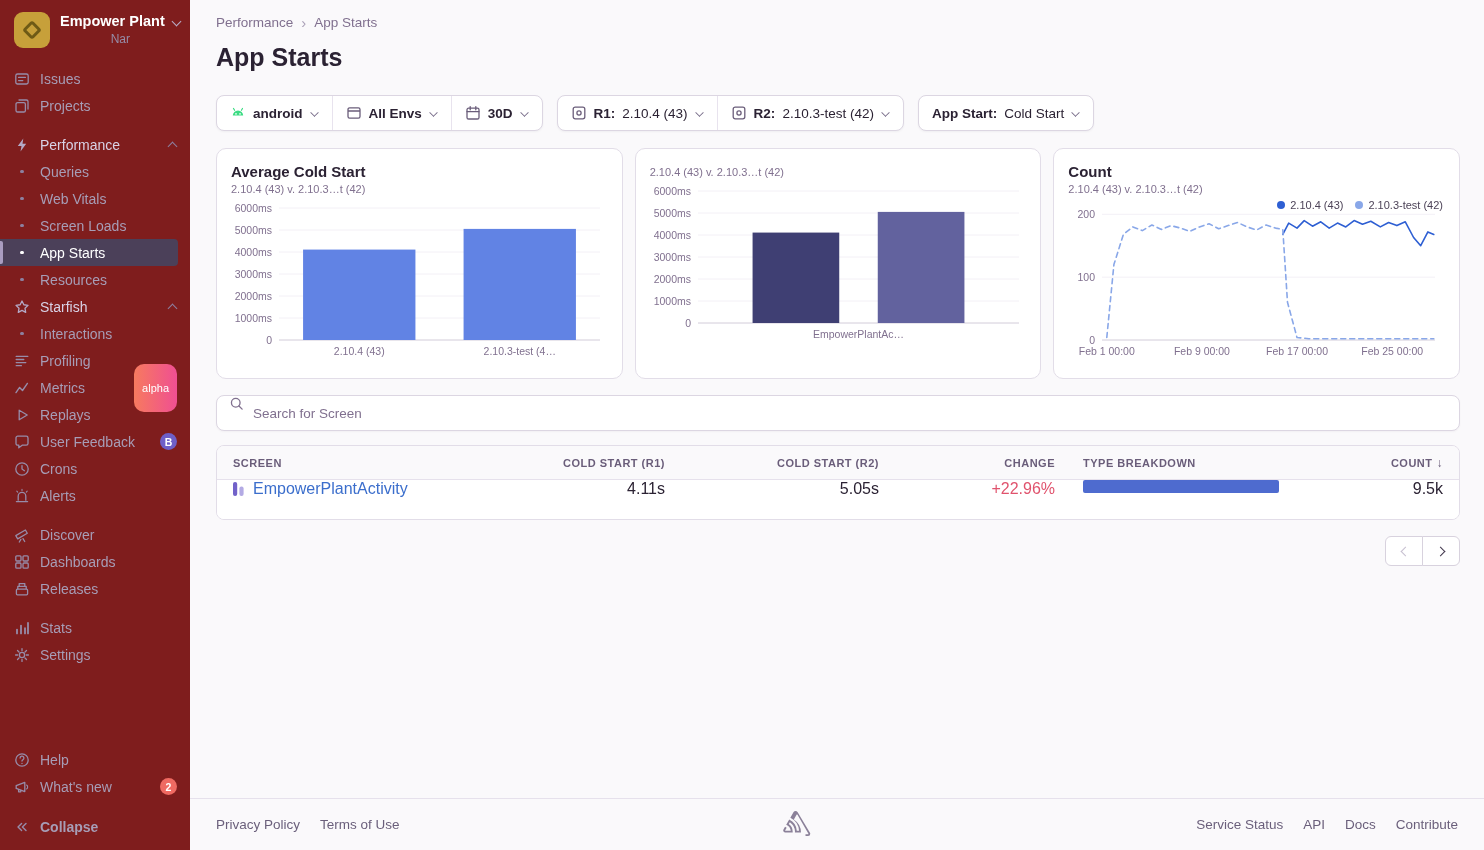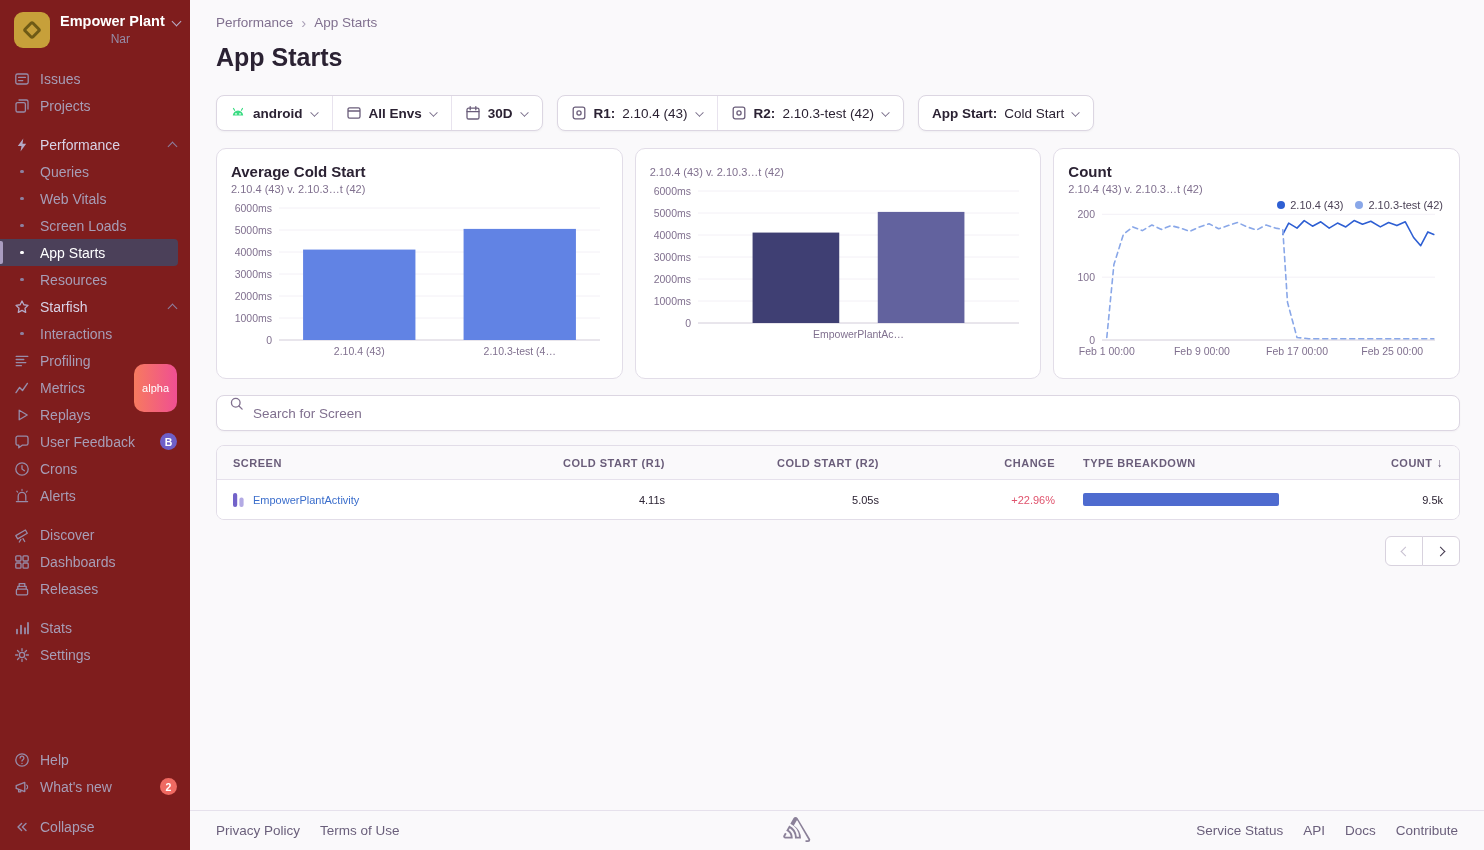--- a/index.html
+++ b/index.html
@@ -28,21 +28,21 @@
   .dot{width:3.5px;height:3.5px;border-radius:50%;background:#8d81a0;}
   .nav-item.active .dot{background:#fff;}
   .nav-gap{height:12px;flex-shrink:0;}
   .ml-auto{margin-left:auto;}
   .badge{margin-left:auto;flex-shrink:0;}
   .badge.alpha{background:linear-gradient(90deg,#f77a5f,#ef4f92);color:#fff;font-size:11px;font-weight:400;padding:18px 8px;border-radius:10px;}
   .badge.circle{width:17px;height:17px;border-radius:50%;display:flex;align-items:center;justify-content:center;font-size:10.5px;font-weight:700;color:#fff;}
   .badge.b{background:#6e5fc7;}
   .badge.two{background:#ef6a62;}
   .sidebar-bottom{padding:6px 0 10px;}
-  .collapse-row{margin-top:13px;}
+  .collapse-row{margin-top:13px;font-weight:bold;}
   .chev{width:9px;height:9px;display:inline-block;position:relative;flex-shrink:0;}
   .chev::before{content:'';position:absolute;width:6px;height:6px;border-right:1.6px solid currentColor;border-bottom:1.6px solid currentColor;}
   .chev-down::before{transform:rotate(45deg);top:0;left:1px;}
   .chev-up::before{transform:rotate(225deg);top:3px;left:1px;}
   .chev-left::before{transform:rotate(135deg);left:2px;top:1px;}
   .chev-right::before{transform:rotate(-45deg);left:0;top:1px;}
   .org-chev{color:#b9aec9;margin-top:2px;}
   .sec-chev{color:#8d81a0;}
 
   
@@ -69,41 +69,41 @@
   .leg{display:flex;align-items:center;gap:5px;}
   .dot-leg{width:8px;height:8px;border-radius:50%;display:inline-block;}
 
   .searchbar{display:flex;gap:9px;height:36px;background:#fff;border:1px solid #dcd6e2;border-radius:8px;margin-top:16px;padding:0 12px;box-shadow:0 1px 2px rgba(43,34,51,0.04);}
   .searchbar .sicon{color:#80708f;display:flex;}
   .searchbar input{flex:1;border:none;outline:none;font-size:13.5px;color:#2b2233;background:transparent;}
   .searchbar input::placeholder{color:#80708f;}
 
   .table-card{margin-top:14px;overflow:hidden;border-radius:8px;}
   .thead{display:flex;align-items:center;height:34px;background:#faf9fb;border-bottom:1px solid #e6e1ec;padding:0 16px;font-size:11px;font-weight:700;color:#6a5d7a;letter-spacing:.5px;}
-  .trow{display:flex;align-items:center;height:39px;padding:0 16px;font-size:11px;background:#fff;}
+  .trow{display:flex;align-items:flex-start;height:39px;padding:0 16px;font-size:16px;background:#fff;}
   .c{flex-shrink:0;}
   .c-screen{flex:1;display:flex;align-items:center;gap:9px;min-width:0;}
   .c-r1{width:170px;text-align:right;}
   .c-r2{width:214px;text-align:right;}
   .c-change{width:176px;text-align:right;}
   .c-break{width:228px;padding-left:28px;}
   .c-count{width:160px;display:flex;justify-content:flex-end;align-items:center;gap:4px;}
   .screen-link{color:#3b6ecc;}
   .change-bad{color:#e0536d;}
   .break-track{width:196px;}
   .break-bar{height:13px;background:#4e6bcf;border-radius:2px;}
   .sort{font-size:12px;font-weight:400;}
 
   .pager{display:flex;justify-content:flex-end;margin-top:16px;}
   .pg-btn{width:38px;height:30px;background:#fff;border:1px solid #d8d2de;display:flex;align-items:center;justify-content:center;color:#40364c;}
   .pg-btn:first-child{border-radius:6px 0 0 6px;}
   .pg-btn:last-child{border-radius:0 6px 6px 0;margin-left:-1px;}
   .pg-btn[disabled]{color:#c6bfd0;cursor:default;}
 
-  .footer{height:40px;border-top:1px solid #e6e1ec;display:flex;align-items:center;padding:0 26px;font-size:13.5px;color:#6a5f7b;}
+  .footer{height:52px;border-top:1px solid #e6e1ec;display:flex;align-items:center;padding:0 26px;font-size:13.5px;color:#6a5f7b;}
   .fgroup{display:flex;gap:20px;align-items:center;}
   .fspacer{flex:1;}
   .flogo{color:#8b8199;}
 </style>
 </head>
 <body>
 
 <aside class="sidebar">
   <div class="org">
     <div class="org-logo">

